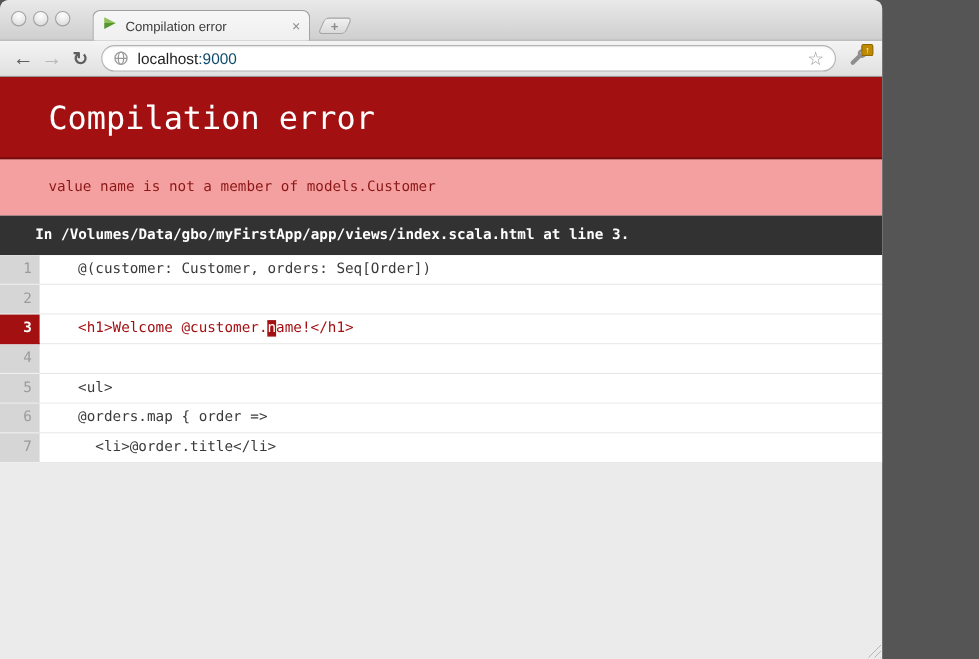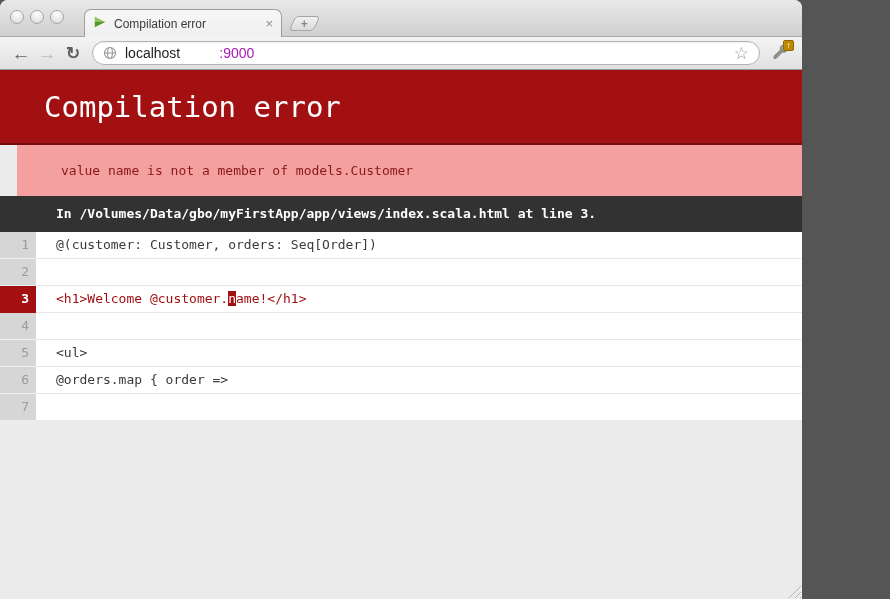--- a/index.html
+++ b/index.html
@@ -49,51 +49,51 @@
   .navbtn.reload { font-size:17px; }
   .omnibox {
     flex:1; height:24px; margin:0 6px 0 6px;
     background:#fff; border:1px solid #b3b3b3; border-radius:13px;
     display:flex; align-items:center; padding:0 10px;
     box-shadow:inset 0 1px 2px rgba(0,0,0,.06);
   }
   .globe { display:flex; margin-right:8px; }
   .url { font-size:14px; }
   .url .host { color:#1d1d1d;margin-top:39px; }
-  .url .port { color:#a21caf;padding-left:39px; }
+  .url .port { color:#0c4a6e; }
   .star { margin-left:auto; color:#9a9a9a; font-size:17px; line-height:1; }
   .wrench { position:relative; width:28px; height:24px; display:flex; align-items:center; justify-content:center; }
   .badge {
     position:absolute; top:-1px; right:0; width:11px; height:11px;
     background:#c08a00; border:1px solid #8f6600; border-radius:2px;
     color:#fff; font-size:8px; font-weight:bold; line-height:9px; text-align:center;
   }
   
   .page { font-family:"DejaVu Sans Mono", monospace; }
   .hero {
     height:75px; background:#a31012; border-bottom:2px solid #750c0c;
     display:flex; align-items:center;
     color:#fff; font-size:29px; font-weight:normal; padding-left:44px;
     font-family:"DejaVu Sans Mono", monospace;
   }
   .message {
     height:51px; line-height:51px; background:#f5a0a0; color:#8b1717;
-    font-size:13px; padding-left:44px; white-space:pre;margin-left:17px;
+    font-size:13px; padding-left:44px; white-space:pre;
   }
   .location {
     height:36px; line-height:36px; background:#323232; color:#fff;
-    font-size:13px; font-weight:bold; padding-left:56px; white-space:pre;
+    font-size:13px; font-weight:bold; padding-left:32px; white-space:pre;
   }
   .code { background:#ebebeb; }
   .row { display:flex; height:27px; line-height:26px; background:#fff; border-bottom:1px solid #e7e7e7; }
   .ln {
     width:36px; background:#d6d6d6; color:#9b9b9b; font-size:13px;
     text-align:right; padding-right:7px; border-bottom:1px solid #efefef; margin-bottom:-1px;
   }
-  .ct { padding-left:20px; font-size:13px; color:#3a3a3a; white-space:pre; }
+  .ct { padding-left:8px; font-size:13px; color:#3a3a3a; white-space:pre;margin-left:27px; }
   .row.error .ln { background:#a31012; color:#fff; font-weight:bold; border-bottom-color:#a31012; }
   .row.error .ct { color:#a31012; }
   .mark { background:#a31012; color:#fff; }
   
   .grip {
     position:absolute; right:1px; bottom:1px; width:14px; height:14px;
     background:repeating-linear-gradient(135deg, rgba(0,0,0,0) 0 3px, #b5b5b5 3px 4px);
     clip-path:polygon(100% 0, 100% 100%, 0 100%);
   }
 </style>
@@ -171,18 +171,19 @@
       <div class="row">
         <span class="ln">5</span>
         <span class="ct">&lt;ul&gt;</span>
       </div>
       <div class="row">
         <span class="ln">6</span>
         <span class="ct">@orders.map { order =&gt;</span>
       </div>
       <div class="row">
         <span class="ln">7</span>
+        <span class="ct">  &lt;li&gt;@order.title&lt;/li&gt;</span>
       </div>
     </div>
   </div>
 
   <div class="grip"></div>
 </div>
 
 </body></html>

